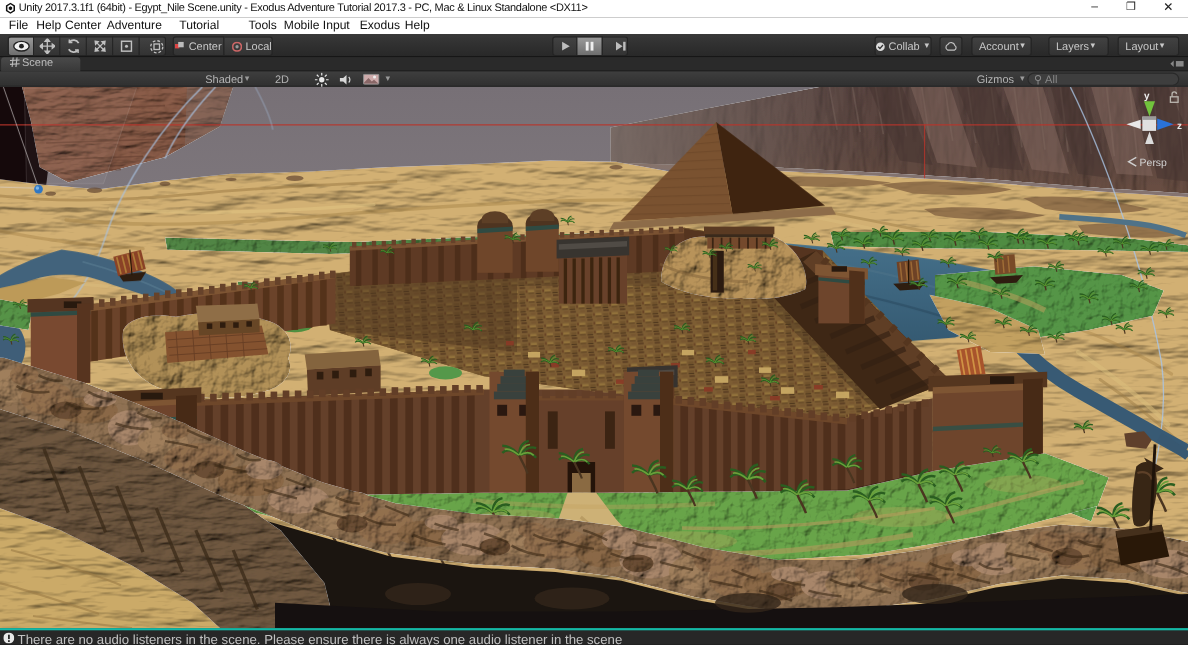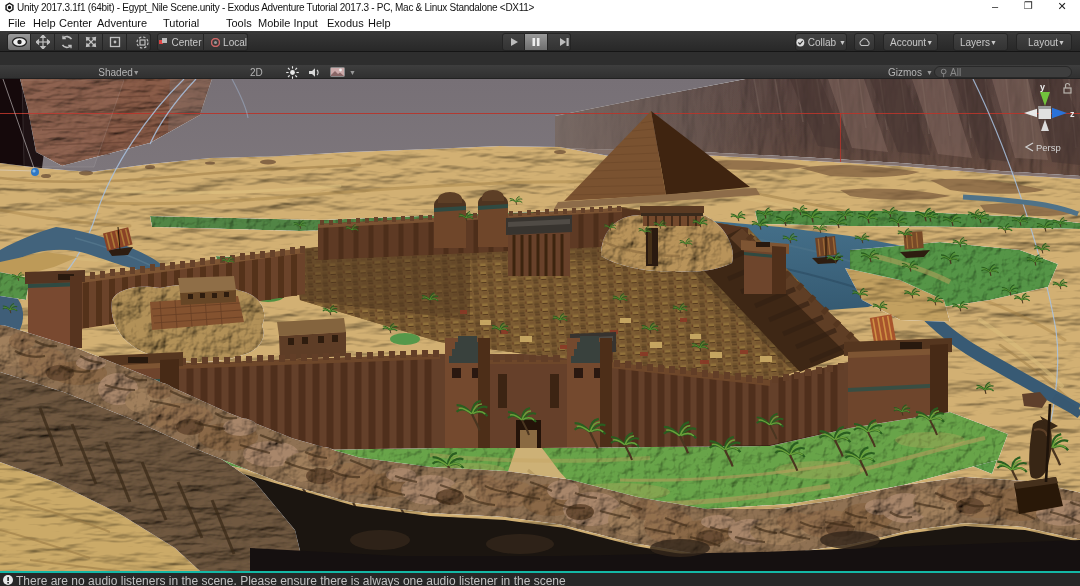--- a/index.html
+++ b/index.html
@@ -146,25 +146,37 @@
           </svg>
         </div>
     </div>
     <div class="tgroup" style="left:883px">
       <div class="tbtn single" style="width:55px;justify-content:space-between;padding:0 6px">Account <span style="font-size:7px">▼</span></div>
     </div>
     <div class="tgroup" style="left:953px">
       <div class="tbtn single" style="width:55px;justify-content:flex-start;padding:0 6px">Layers <span style="font-size:7px">▼</span></div>
     </div>
     <div class="tgroup" style="left:1016px">
-      <div class="tbtn single" style="width:56px;justify-content:flex-end;padding:0 6px">Layout <span style="font-size:7px">▼</span></div>
+      <div class="tbtn single" style="width:56px;justify-content:flex-start;padding:0 6px">Layout <span style="font-size:7px">▼</span></div>
     </div>
   </div>
+  <div id="tabbar">
+    <div id="scenetab"><svg width="9" height="9" viewBox="0 0 9 9" stroke="#bbb" stroke-width="1" style="margin-right:2px;vertical-align:-1px">
+          <line x1="3" y1="0" x2="2" y2="9"></line>
+          <line x1="6.5" y1="0" x2="5.5" y2="9"></line>
+          <line x1="0" y1="3" x2="9" y2="2.5"></line>
+          <line x1="0" y1="6.5" x2="9" y2="6"></line>
+        </svg>Scene</div>
+    <svg width="14" height="8" viewBox="0 0 14 8" style="position:absolute;right:3px;top:2px">
+        <path d="M1 4 L4 1 L4 7 Z" fill="#888"></path>
+        <rect x="6" y="1.5" width="7" height="5" fill="#888"></rect>
+      </svg>
+  </div>
   <div id="scenebar">
-    <div class="sbtn" style="left:4px;width:230px;justify-content:center;padding:0 6px;">Shaded<span style="font-size:7px;color:#999">▼</span></div>
+    <div class="sbtn" style="left:4px;width:230px;justify-content:flex-end;padding:0 6px;">Shaded<span style="font-size:7px;color:#999">▼</span></div>
     <div class="sbtn" style="left:250px;text-align:right;">2D</div>
     <div class="sbtn" style="left:286px;">
         <svg width="13" height="13" viewBox="0 0 13 13">
           <circle cx="6.5" cy="6.5" r="2.4" fill="#e8e8e8"></circle>
           <g stroke="#e8e8e8" stroke-width="1.1">
             <line x1="6.5" y1="0.2" x2="6.5" y2="2.6"></line>
             <line x1="6.5" y1="10.4" x2="6.5" y2="12.8"></line>
             <line x1="0.2" y1="6.5" x2="2.6" y2="6.5"></line>
             <line x1="10.4" y1="6.5" x2="12.8" y2="6.5"></line>
             <line x1="2" y1="2" x2="3.7" y2="3.7"></line>

